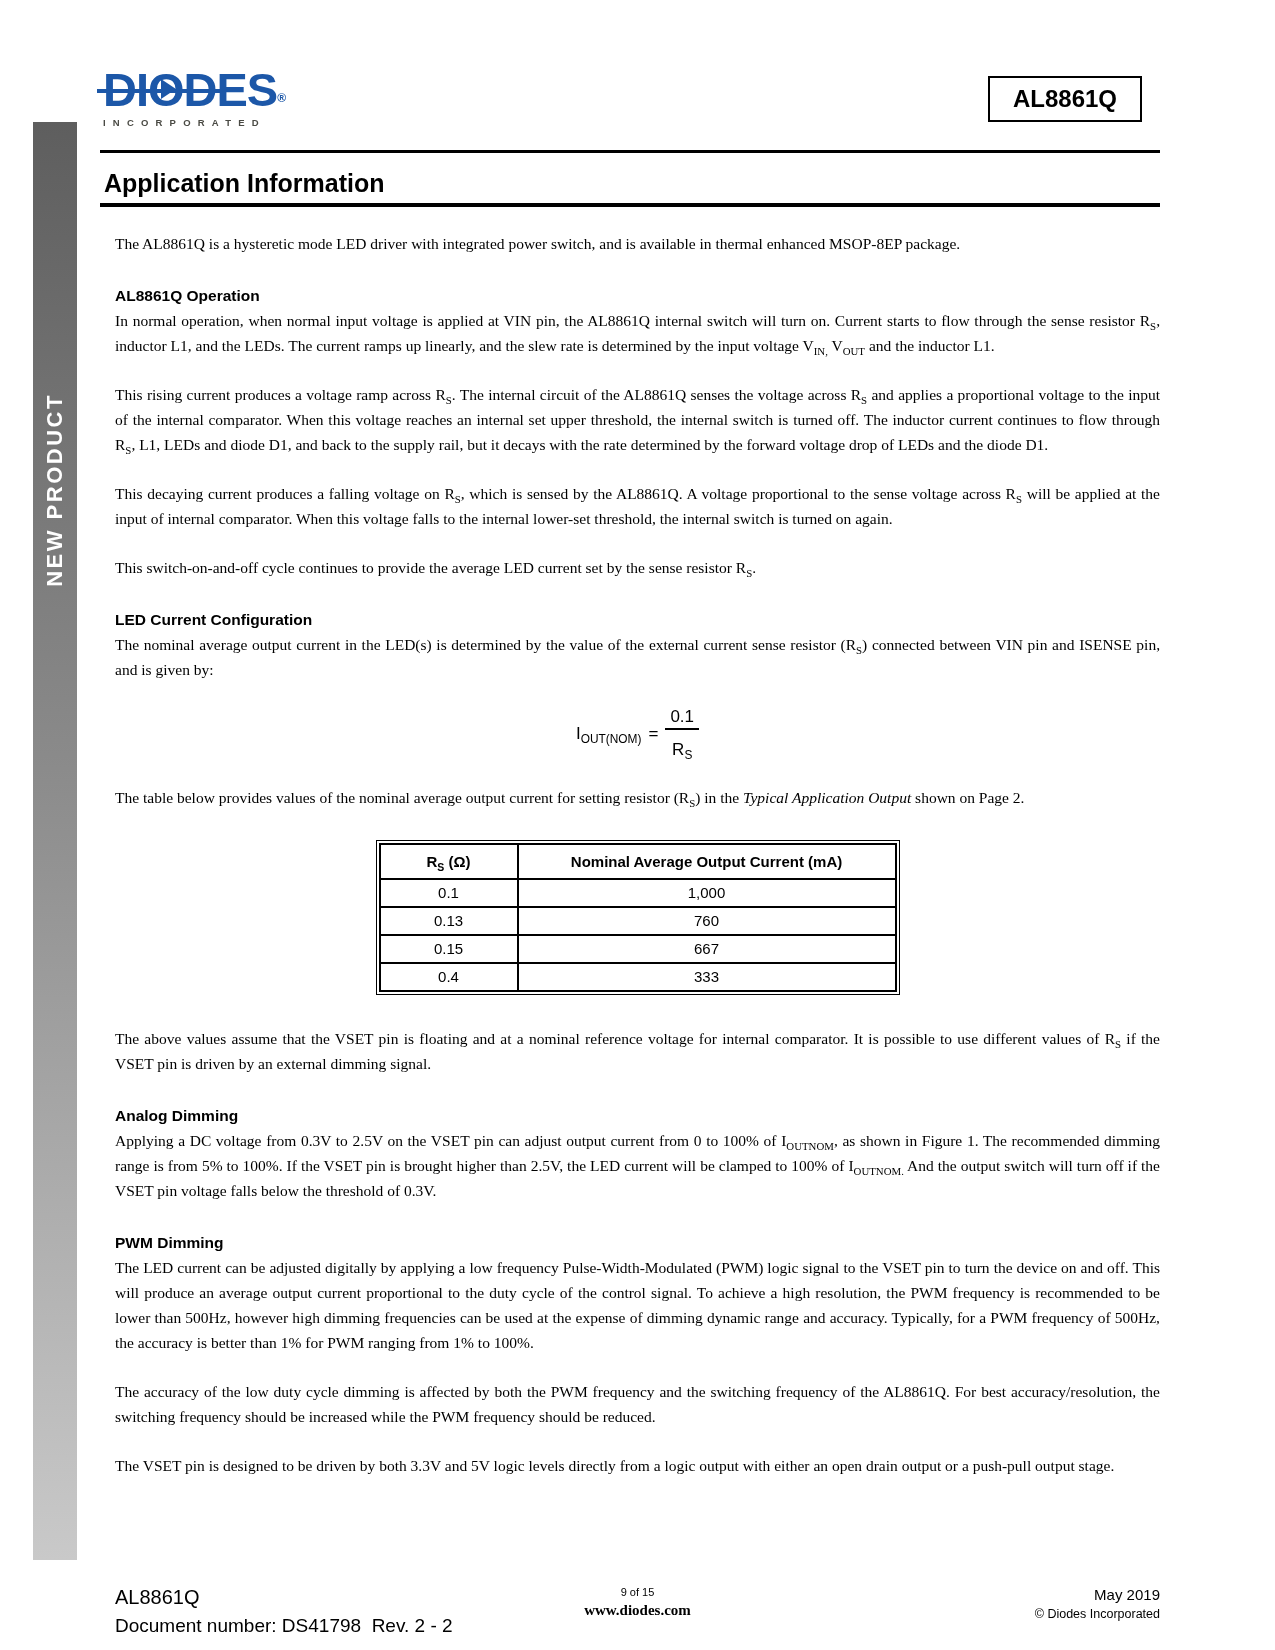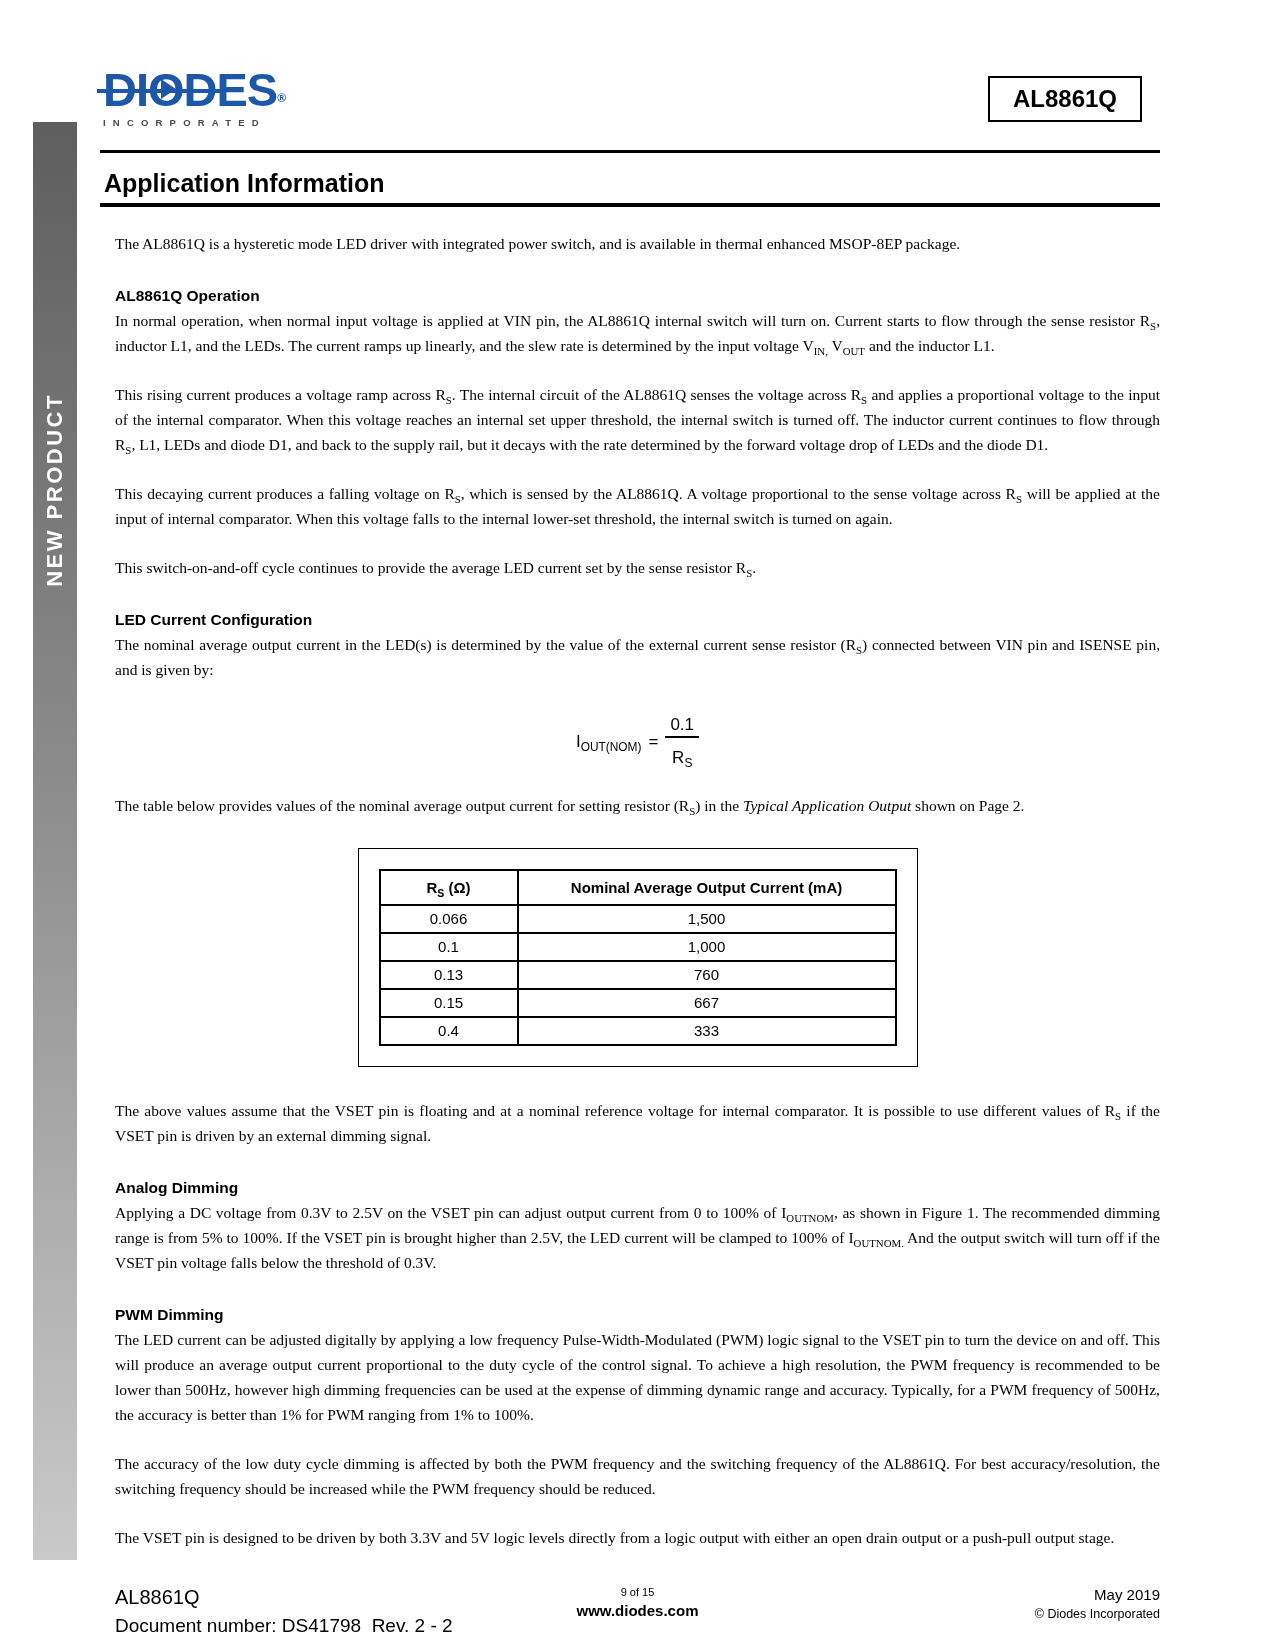--- a/index.html
+++ b/index.html
@@ -47,46 +47,46 @@
   
   .content{
     margin-left:115px;width:1045px;
     font-size:15.5px;line-height:25px;text-align:justify;
   }
   .content p{margin:24px 0 0 0;font-family:Liberation Serif, serif;}
   .content h2{font-size:15.5px;line-height:25px;font-weight:bold;margin:27px 0 0 0;text-align:left;}
   .content p.tight{margin-top:0;}
   sub{font-size:70%;line-height:0;}
   
-  .eq-row{margin-top:32px;text-align:center;font-size:17px;}
+  .eq-row{margin-top:24px;text-align:center;font-size:17px;}
   .eq-inner{display:inline-flex;align-items:center;gap:7px;}
   .frac{display:inline-flex;flex-direction:column;align-items:center;line-height:1.25;}
   .frac .num{border-bottom:2px solid #000;padding:0 5px 1px 5px;}
   .frac .den{padding-top:9px;}
   
   .table-wrap{margin-top:30px;text-align:center;}
-  .table-outer{display:inline-block;border:1px solid #000;padding:20px;background:#fff;}
+  .table-outer{display:inline-block;border:1px solid #000;padding:2px;background:#fff;}
   table.rs{border-collapse:collapse;font-size:15px;}
   table.rs th,table.rs td{border:2px solid #000;text-align:center;padding:0 8px;}
   table.rs th{height:33px;font-weight:bold;}
   table.rs td{height:26px;}
   table.rs th.col-rs{width:120px;}
   table.rs th.col-cur{width:360px;}
   
   .footer{
     position:absolute;left:115px;top:1586px;width:1045px;
     display:flex;justify-content:space-between;align-items:flex-start;
   }
   .f-left{text-align:left;flex:1;}
   .f-center{text-align:center;flex:1;}
   .f-right{text-align:right;flex:1;}
   .f-part{font-size:20px;}
   .f-doc{font-size:19px;margin-top:6px;white-space:pre-wrap;}
   .f-page{font-size:11px;}
-  .f-site{font-size:15px;font-weight:bold;margin-top:4px;}
+  .f-site{font-size:15px;font-weight:bold;margin-top:4px;font-family:Liberation Serif, serif;}
   .f-date{font-size:15px;}
   .f-copy{font-size:12.5px;margin-top:4px;}
 </style>
 </head>
 <body>
 
 <div class="page">
 
   <div class="banner">
     <span class="banner-label">NEW PRODUCT</span>
@@ -137,24 +137,20 @@
       <div class="table-outer">
         <table class="rs">
           <thead>
             <tr>
               <th class="col-rs">R<sub>S</sub> (Ω)</th>
               <th class="col-cur">Nominal Average Output Current (mA)</th>
             </tr>
           </thead>
           <tbody>
             <tr>
-              <td>0.066</td>
-              <td>1,500</td>
-            </tr>
-            <tr>
               <td>0.1</td>
               <td>1,000</td>
             </tr>
             <tr>
               <td>0.13</td>
               <td>760</td>
             </tr>
             <tr>
               <td>0.15</td>
               <td>667</td>

